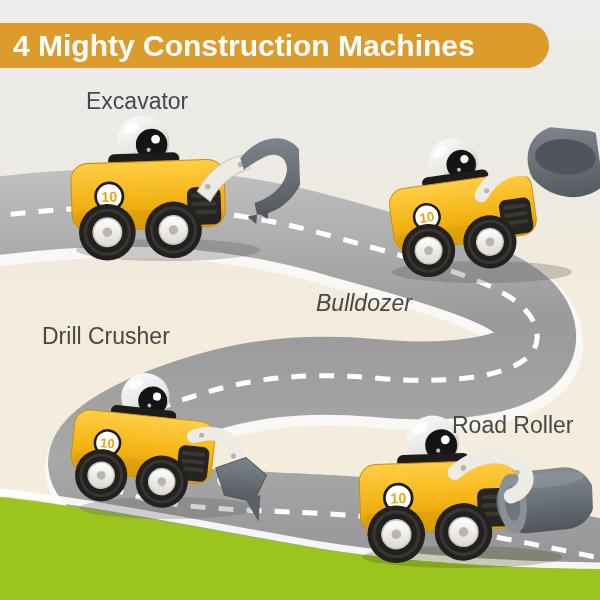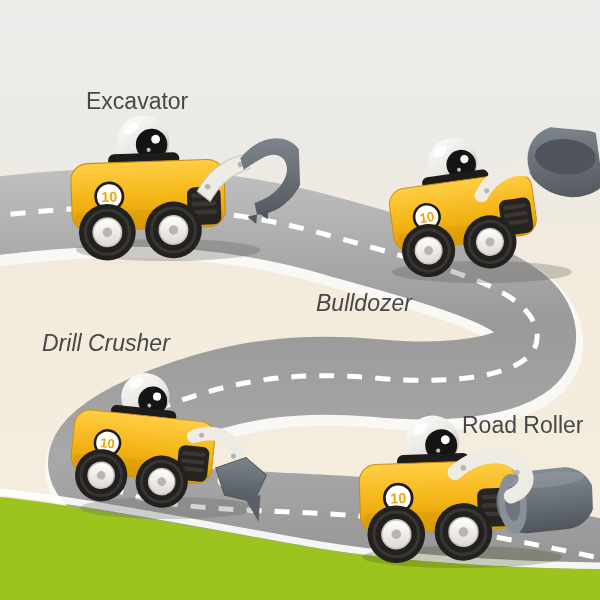--- a/index.html
+++ b/index.html
@@ -22,22 +22,22 @@
     color:var(--banner-text,#FFFFFF);font-weight:bold;font-size:30px;
     letter-spacing:0;white-space:nowrap;
   }
 
   .machine-label{
     position:absolute;font-size:23px;color:var(--label-color,#474747);
     z-index:40;white-space:nowrap;
   }
   .label-excavator{left:86px;top:88px;}
   .label-bulldozer{left:316px;top:290px;font-style:italic;}
-  .label-drill-crusher{left:42px;top:330px;font-style:italic;}
-  .label-road-roller{left:462px;top:412px;}
+  .label-drill-crusher{left:42px;top:323px;}
+  .label-road-roller{left:452px;top:412px;}
 
   .toy{position:absolute;z-index:30;}
   .toy svg{width:100%;height:auto;}
   .toy-excavator{left:48px;top:106px;width:252px;transform:rotate(-2deg);}
   .toy-bulldozer{left:368px;top:126px;width:236px;transform:rotate(-8deg);}
   .toy-drill-crusher{left:52px;top:368px;width:232px;transform:rotate(6deg);}
   .toy-road-roller{left:336px;top:406px;width:256px;transform:rotate(-2deg);}
 
   .scene{position:absolute;left:0;top:0;z-index:10;}
 </style>
@@ -275,14 +275,17 @@
         <circle cx="120" cy="58" r="2.6" fill="#B7B4AC"></circle>
         <circle cx="170" cy="64" r="2.6" fill="#B7B4AC"></circle>
       </svg>
     </div>
 
   <div class="machine-label label-excavator">Excavator</div>
   <div class="machine-label label-bulldozer">Bulldozer</div>
   <div class="machine-label label-drill-crusher">Drill Crusher</div>
   <div class="machine-label label-road-roller">Road Roller</div>
 
+  <div class="banner">
+    <span class="banner-title">4 Mighty Construction Machines</span>
+  </div>
 
 </div>
 
 </body></html>

